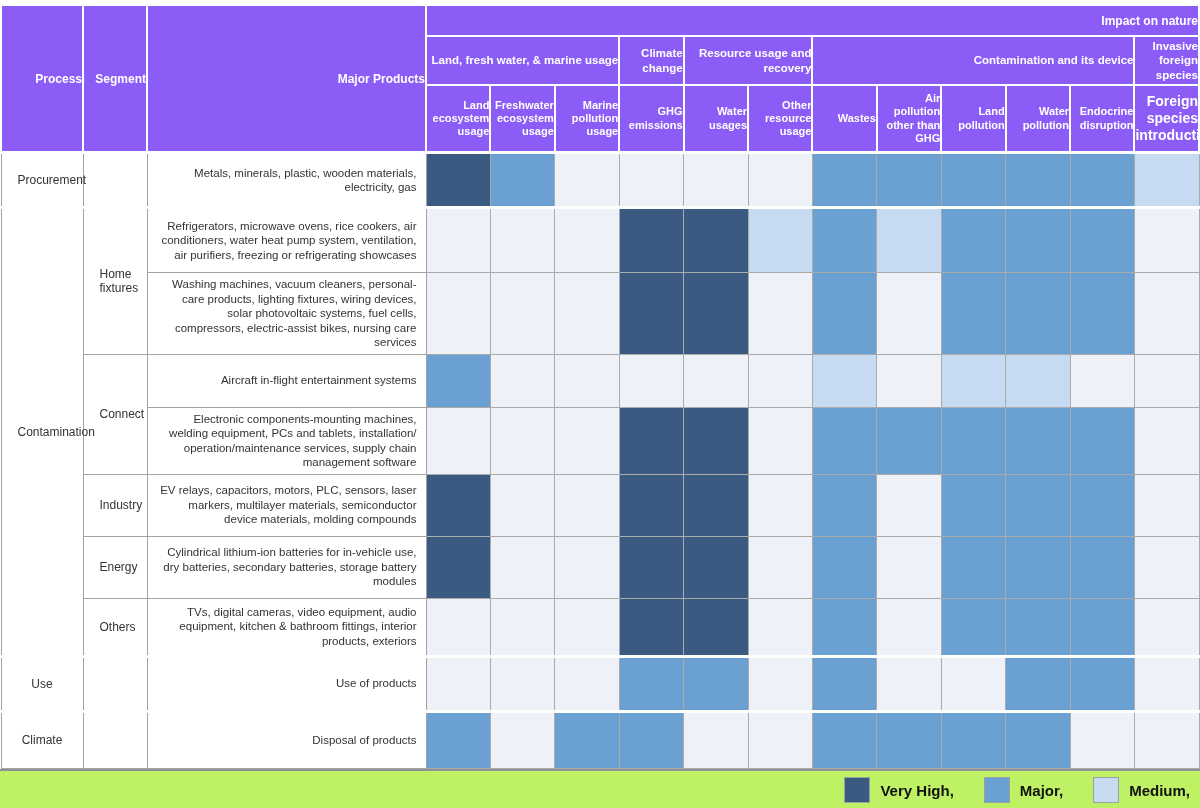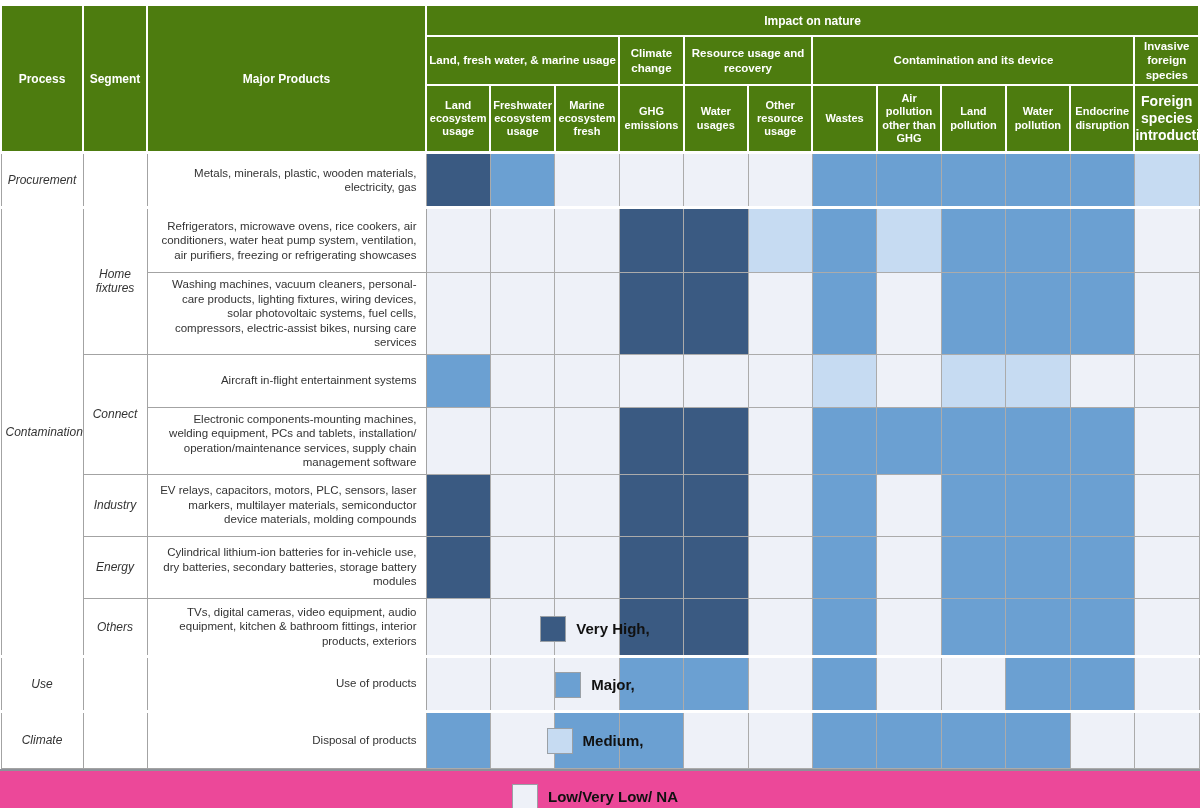--- a/index.html
+++ b/index.html
@@ -1,47 +1,47 @@
 <!DOCTYPE html>
 <html><head>
 <meta charset="utf-8">
 <style>
   html,body{margin:0;padding:0;background:#fff;}
   body{width:1200px;height:808px;font-family:"Liberation Sans",sans-serif;overflow:hidden;}
 
   table{border-collapse:collapse;table-layout:fixed;width:1200px;margin-top:4px;}
 
   
-  thead th{background:#4d7c0f;color:#fff;border:2px solid #fff;font-weight:bold;
-           text-align:center;vertical-align:middle;padding:2px 0;}
+  thead th{background:#8b5cf6;color:#fff;border:2px solid #fff;font-weight:bold;
+           text-align:right;vertical-align:middle;padding:2px 0;}
   th.h-left{font-size:12px;}
   th.h-impact{font-size:12px;height:25px;}
   th.h-group{font-size:11.5px;height:43px;line-height:1.25;}
   th.h-col{font-size:11px;height:61px;line-height:1.2;}
   tr.sub th:last-child{font-size:14px;}
 
   
   tbody th,tbody td{border:1px solid #a3a3a3;background:#fff;vertical-align:middle;}
-  tbody th{font-weight:normal;color:#333;font-size:12px;text-align:center;padding:2px 4px;font-style:italic;}
+  tbody th{font-weight:normal;color:#333;font-size:12px;text-align:center;padding:2px 16px;}
   td.products{font-size:11.5px;color:#333;text-align:right;padding:4px 9px;line-height:1.26;
               overflow-wrap:break-word;}
   td.segment-blank{background:#fff;}
   td.impact{border:1px solid #ababab;}
   tr.group-start th,tr.group-start td{border-top:3px solid #fff;}
 
   
   .lvl-very-high{background:#3a5a82 !important;}
   .lvl-high{background:#6ba0d2 !important;}
   .lvl-medium{background:#c6dbf2 !important;}
   .lvl-low{background:#eef1f8 !important;}
 
   
-  .legend-strip{width:1200px;height:41px;background:#ec4899;border-top:2px solid #8e9299;
+  .legend-strip{width:1200px;height:41px;background:#bef264;border-top:2px solid #8e9299;
                 display:flex;align-items:center;justify-content:flex-end;gap:30px;
-                padding-right:10px;box-sizing:border-box;flex-direction:column;}
+                padding-right:10px;box-sizing:border-box;}
   .legend-item{display:flex;align-items:center;gap:10px;}
   .legend-swatch{width:26px;height:26px;border:1px solid #9aa0a6;box-sizing:border-box;}
   .legend-label{font-size:15px;font-weight:bold;color:#111;}
 </style>
 </head>
 <body>
 
 <table>
   <colgroup>
     <col style="width:82px">
@@ -58,21 +58,21 @@
     <tr>
       <th class="h-group" colspan="3">Land, fresh water, &amp; marine usage</th>
       <th class="h-group" colspan="1">Climate change</th>
       <th class="h-group" colspan="2">Resource usage and recovery</th>
       <th class="h-group" colspan="5">Contamination and its device</th>
       <th class="h-group" colspan="1">Invasive foreign species</th>
     </tr>
     <tr class="sub">
       <th class="h-col">Land ecosystem usage</th>
       <th class="h-col">Freshwater ecosystem usage</th>
-      <th class="h-col">Marine ecosystem fresh</th>
+      <th class="h-col">Marine pollution usage</th>
       <th class="h-col">GHG emissions</th>
       <th class="h-col">Water usages</th>
       <th class="h-col">Other resource usage</th>
       <th class="h-col">Wastes</th>
       <th class="h-col">Air pollution other than GHG</th>
       <th class="h-col">Land pollution</th>
       <th class="h-col">Water pollution</th>
       <th class="h-col">Endocrine disruption</th>
       <th class="h-col">Foreign species introduction</th>
     </tr>
@@ -249,17 +249,13 @@
     <span class="legend-label">Very High,</span>
   </div>
   <div class="legend-item">
     <span class="legend-swatch lvl-high"></span>
     <span class="legend-label">Major,</span>
   </div>
   <div class="legend-item">
     <span class="legend-swatch lvl-medium"></span>
     <span class="legend-label">Medium,</span>
   </div>
-  <div class="legend-item">
-    <span class="legend-swatch lvl-low"></span>
-    <span class="legend-label">Low/Very Low/ NA</span>
-  </div>
 </div>
 
 </body></html>

